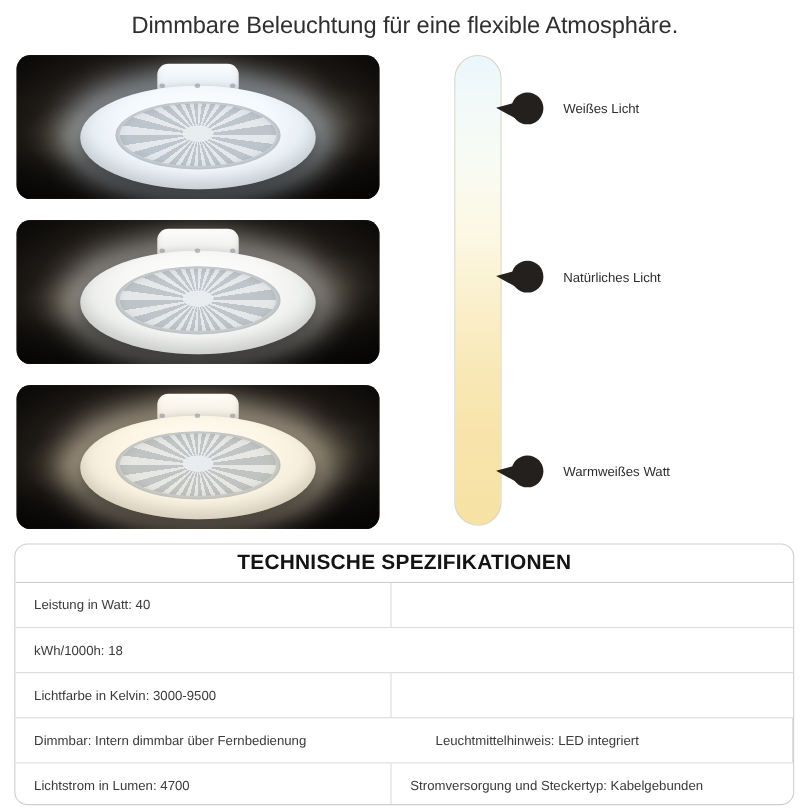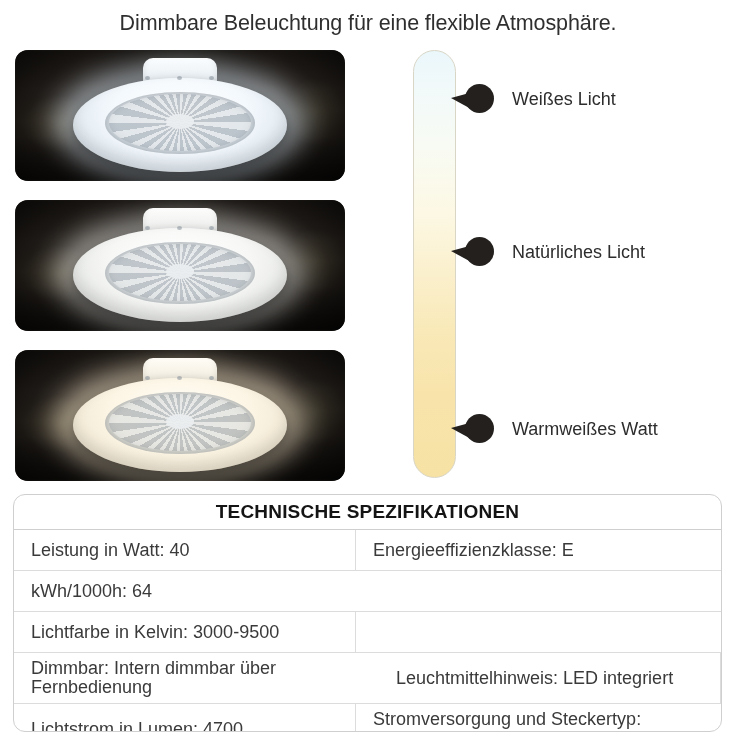--- a/index.html
+++ b/index.html
@@ -226,21 +226,21 @@
     width: 0;
     height: 0;
     border-top: 6px solid transparent;
     border-bottom: 12px solid transparent;
     border-right: 22px solid #23201e;
   }
   .marker-label {
     position: absolute;
     left: 61px;
     top: 1px;
-    font-size: 18px;
+    font-size: 12px;
     color: #2d2d2d;
     white-space: nowrap;
     line-height: 28px;
   }
   .marker-1 { top: 38px; }
   .marker-2 { top: 191px; }
   .marker-3 { top: 368px; }
 
   
   .spec-table {
@@ -266,21 +266,21 @@
     border-bottom: 1px solid #cfcfcf;
   }
   .spec-row {
     display: flex;
     border-bottom: 1px solid #dcdcdc;
     min-height: 40px;
   }
   .spec-row:last-child { border-bottom: none; }
   .spec-cell {
     padding: 6px 0 6px 17px;
-    font-size: 18px;
+    font-size: 12px;
     color: #3a3a3a;
     line-height: 19px;
     display: flex;
     align-items: center;
     box-sizing: border-box;
   }
   .spec-cell-left  { width: 342px; border-right: 1px solid #dcdcdc; }
   .spec-cell-right { width: 365px; }
   .spec-cell span { display: block; }
 </style>
@@ -360,28 +360,25 @@
   </div>
 </div>
 
 <div class="spec-table">
   <div class="spec-title">TECHNISCHE SPEZIFIKATIONEN</div>
 
   <div class="spec-row">
     <div class="spec-cell spec-cell-left">
       <span>Leistung in Watt: 40</span>
     </div>
-    <div class="spec-cell spec-cell-right">
-      <span>Energieeffizienzklasse: E</span>
-    </div>
   </div>
 
   <div class="spec-row">
     <div class="spec-cell spec-cell-right">
-      <span>kWh/1000h: 64</span>
+      <span>kWh/1000h: 18</span>
     </div>
   </div>
 
   <div class="spec-row">
     <div class="spec-cell spec-cell-left">
       <span>Lichtfarbe in Kelvin: 3000-9500</span>
     </div>
   </div>
 
   <div class="spec-row">

